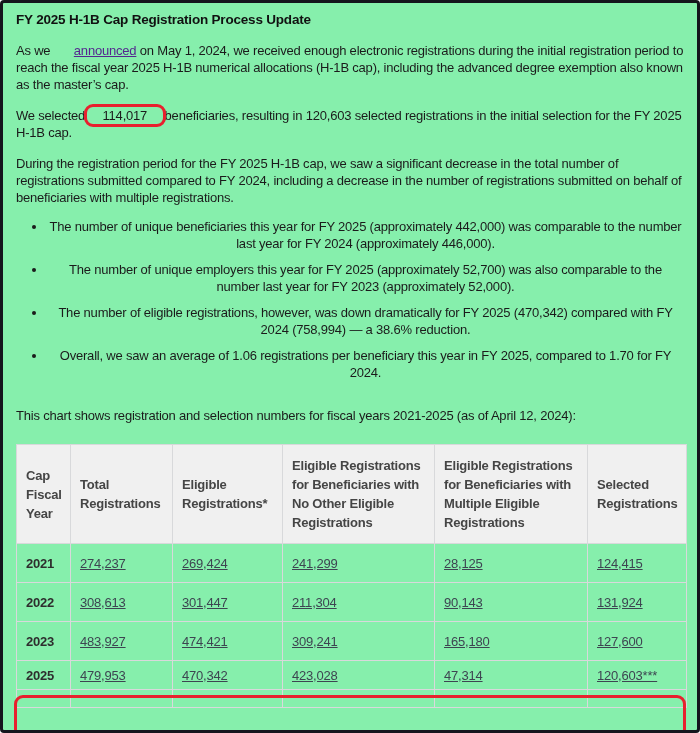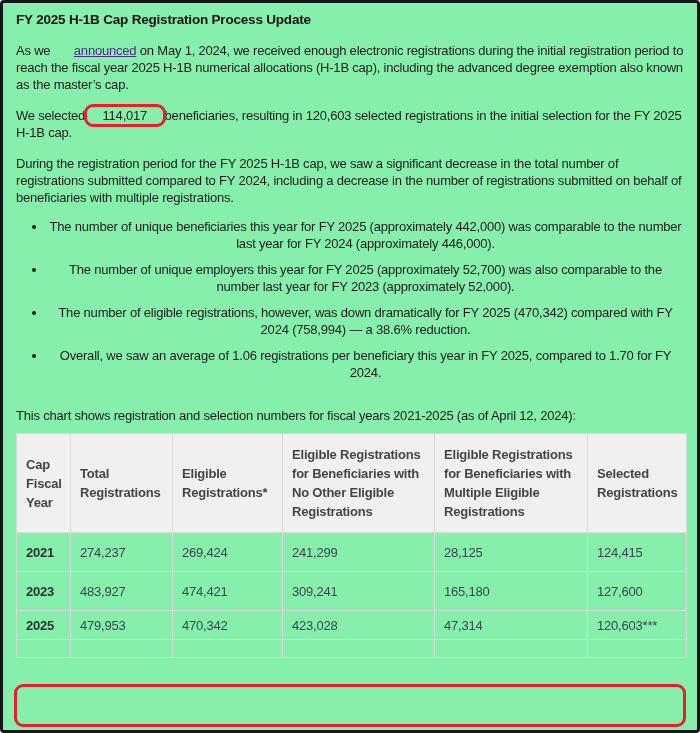--- a/index.html
+++ b/index.html
@@ -29,21 +29,21 @@
     border:3px solid var(--annotation_red, #e8202e);
     border-radius:9px;
     padding:1px 16px;
     margin:0 -5px;
     position:relative;
   }
 
   ul.bullets { margin:12px 0 0 0; padding-left:31px;text-align:center; }
   ul.bullets li { margin-bottom:9px; }
 
-  .table-wrap { position:relative; margin-top:9px; }
+  .table-wrap { position:relative; margin-top:20px; }
 
   table.reg {
     border-collapse:collapse;
     table-layout:fixed;
     width:670px;
     color:var(--table_text, #3d4551);
     font-size:13px;
   }
   table.reg th, table.reg td {
     border:1px solid var(--grid, #d8d9db);
@@ -54,21 +54,21 @@
   }
   table.reg thead th {
     background:var(--table_header_bg, #f0f0f0);
     font-weight:bold;
     height:99px;
     box-sizing:border-box;
     line-height:19px;
     color:#454545;
   }
   table.reg tbody th { font-weight:bold; color:#2e2e2e; }
-  table.reg tbody td { font-weight:normal; }
+  table.reg tbody td { font-weight:normal;text-decoration:underline; }
   tr.row-n  { height:39px;padding-left:13px; }
   tr.row-hl { height:29px; }
   tr.row-partial { height:18px; }
 
   .row-box {
     position:absolute;
     left:-2px; right:-2px;
     top:251px; height:37px;
     border:3px solid var(--annotation_red, #e8202e);
     border-radius:9px;
@@ -120,20 +120,28 @@
       <tbody>
         <tr class="row-n">
           <th>2021</th>
           <td>274,237</td>
           <td>269,424</td>
           <td>241,299</td>
           <td>28,125</td>
           <td>124,415</td>
         </tr>
         <tr class="row-n">
+          <th>2022</th>
+          <td>308,613</td>
+          <td>301,447</td>
+          <td>211,304</td>
+          <td>90,143</td>
+          <td>131,924</td>
+        </tr>
+        <tr class="row-n">
           <th>2023</th>
           <td>483,927</td>
           <td>474,421</td>
           <td>309,241</td>
           <td>165,180</td>
           <td>127,600</td>
         </tr>
         <tr class="row-hl">
           <th>2025</th>
           <td>479,953</td>

